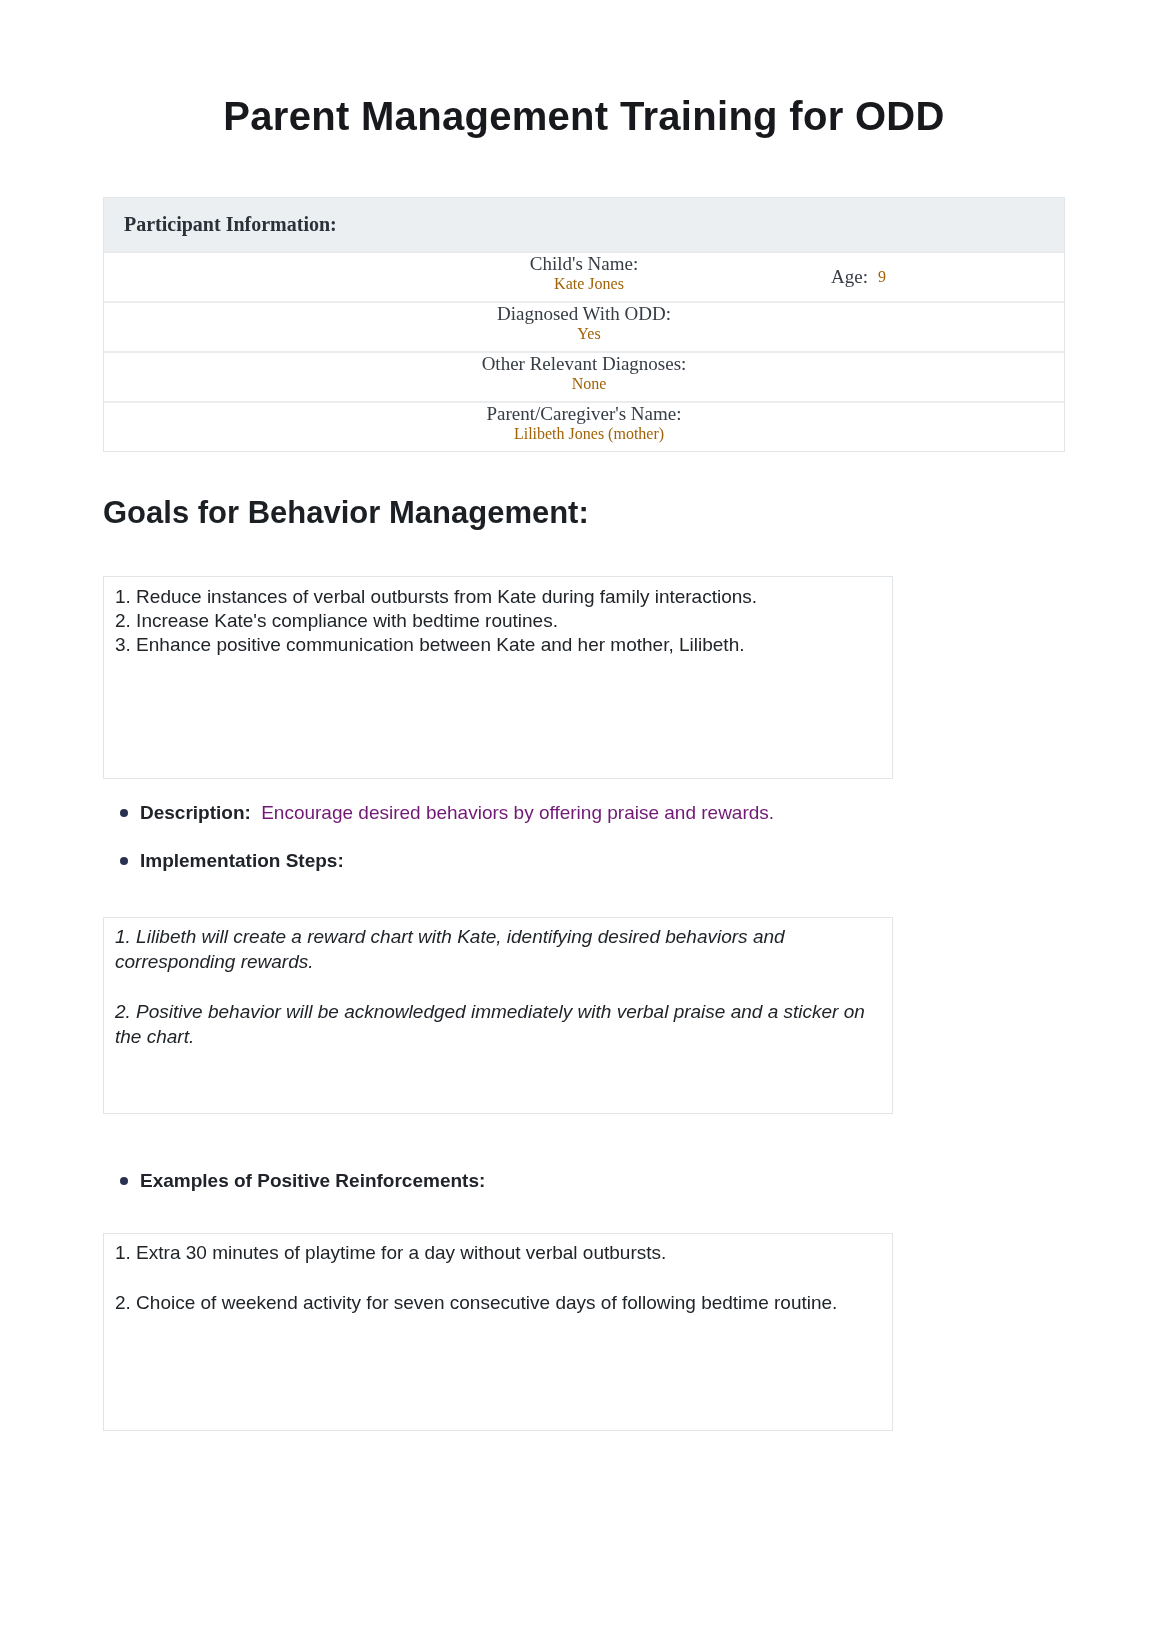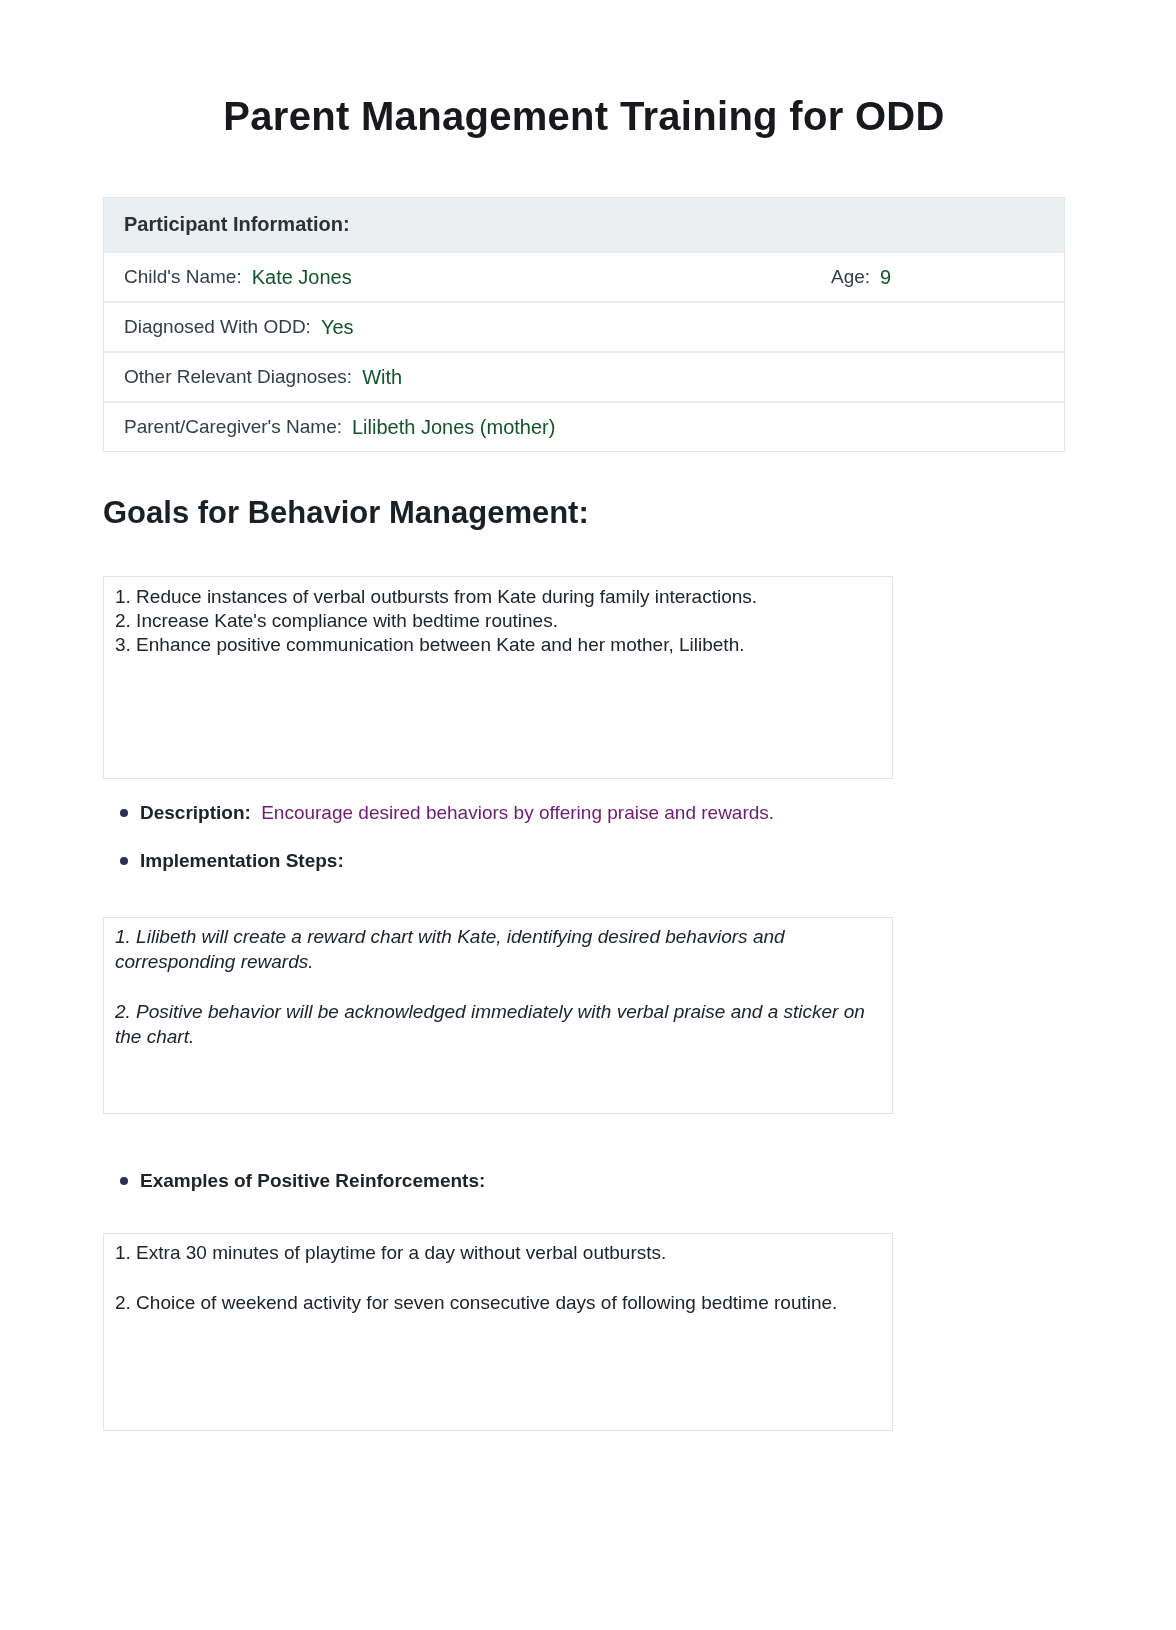--- a/index.html
+++ b/index.html
@@ -23,20 +23,21 @@
     line-height: 48px;
     color: #17191d;
     letter-spacing: 0.3px;
   }
   
   .info-table {
     margin-top: 57px;
     border: 1px solid #e3e6e9;
     box-sizing: border-box;
     background: #fff;
+    font-family: Liberation Serif, serif;
   }
   .info-header {
     height: 53px;
     background: #eceff1;
     display: flex;
     align-items: center;
     padding: 0 20px;
     box-sizing: border-box;
     font-size: 20px;
     font-weight: bold;
@@ -44,23 +45,24 @@
   }
   .info-row {
     position: relative;
     height: 50px;
     display: flex;
     align-items: center;
     padding: 0 20px;
     box-sizing: border-box;
     border-top: 2px solid #eaecee;
     background: #fff;
+    flex-direction: column;
   }
   .f-label { font-size: 19px; color: #363d45; white-space: nowrap; }
-  .f-value { font-size: 20px; color: #14532d; margin-left: 10px; white-space: nowrap; }
+  .f-value { font-size: 16px; color: #a16207; margin-left: 10px; white-space: nowrap; }
   .field-right {
     position: absolute;
     left: 727px;
     top: 0;
     height: 100%;
     display: flex;
     align-items: center;
   }
   
   .section-heading {
@@ -128,21 +130,21 @@
       </span>
     </div>
 
     <div class="info-row">
       <span class="f-label">Diagnosed With ODD:</span>
       <span class="f-value">Yes</span>
     </div>
 
     <div class="info-row">
       <span class="f-label">Other Relevant Diagnoses:</span>
-      <span class="f-value">With</span>
+      <span class="f-value">None</span>
     </div>
 
     <div class="info-row">
       <span class="f-label">Parent/Caregiver's Name:</span>
       <span class="f-value">Lilibeth Jones (mother)</span>
     </div>
   </div>
 
   <h2 class="section-heading" id="goals-heading">Goals for Behavior Management:</h2>
 

